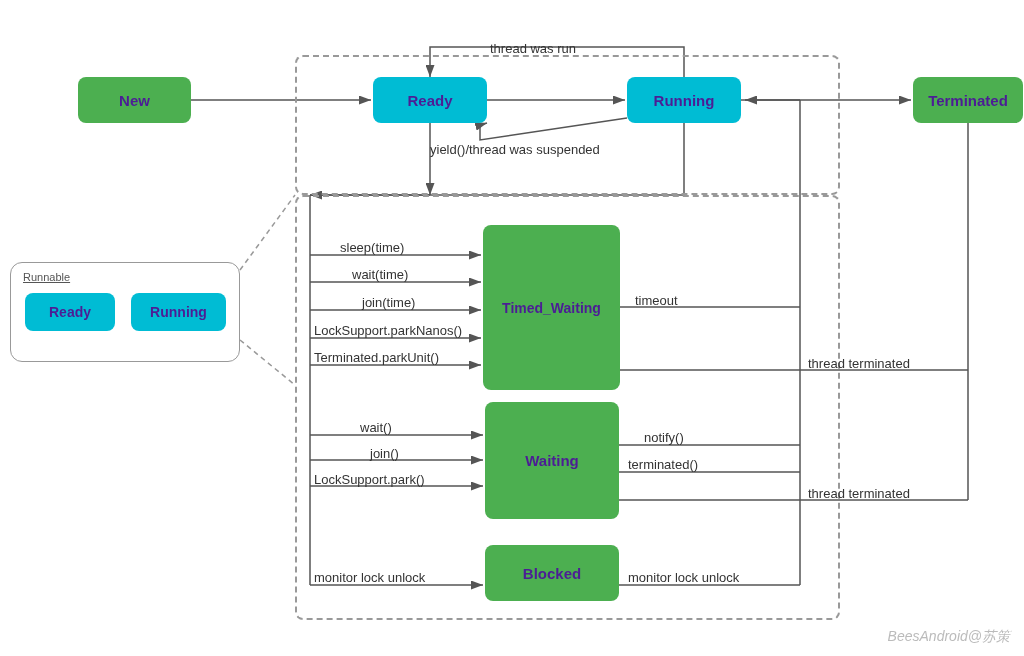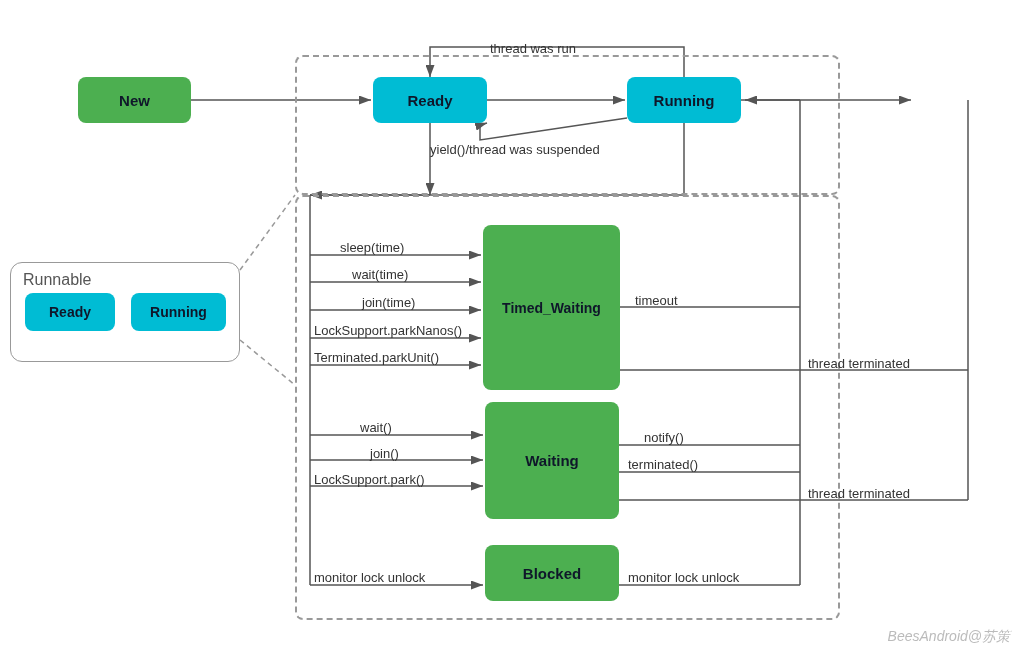--- a/index.html
+++ b/index.html
@@ -24,21 +24,21 @@
     }
     
     .state-box {
       position: absolute;
       border-radius: 8px;
       display: flex;
       align-items: center;
       justify-content: center;
       font-weight: bold;
       font-size: 15px;
-      color: #0f172a;
+      color: #4c1d95;
     }
     .state-green {
       background: #4CAF50;
     }
     .state-cyan {
       background: #00BCD4;
     }
     
     .label {
       position: absolute;
@@ -48,22 +48,23 @@
     }
     
     .runnable-box {
       position: absolute;
       border: 1.5px solid #999;
       border-radius: 12px;
       background: white;
     }
     .runnable-label {
       position: absolute;
-      font-size: 16px;
+      font-size: 11px;
       color: #555;
+      text-decoration: underline;
     }
     
     .dashed-box {
       position: absolute;
       border: 2px dashed #999;
       border-radius: 8px;
       background: transparent;
     }
     .watermark {
       position: absolute;
@@ -169,20 +170,23 @@
   </div>
 
   <div class="state-box state-cyan" style="left:373px; top:77px; width:114px; height:46px; font-size:15px;">
     <span>Ready</span>
   </div>
 
   <div class="state-box state-cyan" style="left:627px; top:77px; width:114px; height:46px; font-size:15px;">
     <span>Running</span>
   </div>
 
+  <div class="state-box state-green" style="left:913px; top:77px; width:110px; height:46px; font-size:15px;">
+    <span>Terminated</span>
+  </div>
 
   <div class="state-box state-green" style="left:483px; top:225px; width:137px; height:165px; font-size:14px;">
     <span>Timed_Waiting</span>
   </div>
 
   <div class="state-box state-green" style="left:485px; top:402px; width:134px; height:117px; font-size:15px;">
     <span>Waiting</span>
   </div>
 
   <div class="state-box state-green" style="left:485px; top:545px; width:134px; height:56px; font-size:15px;">

